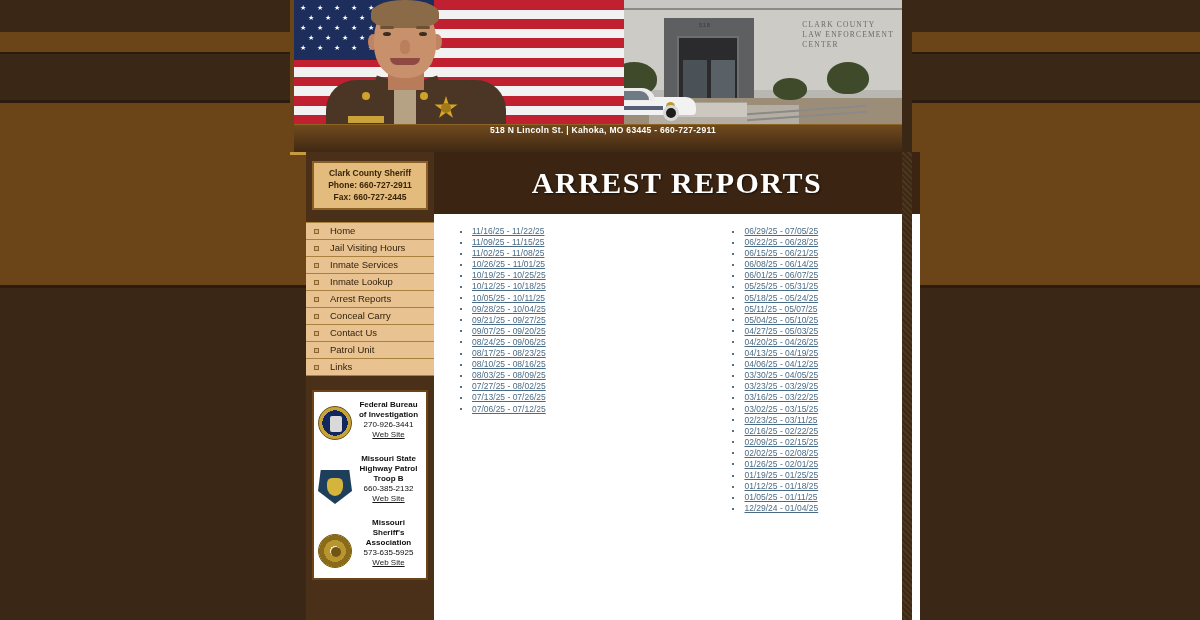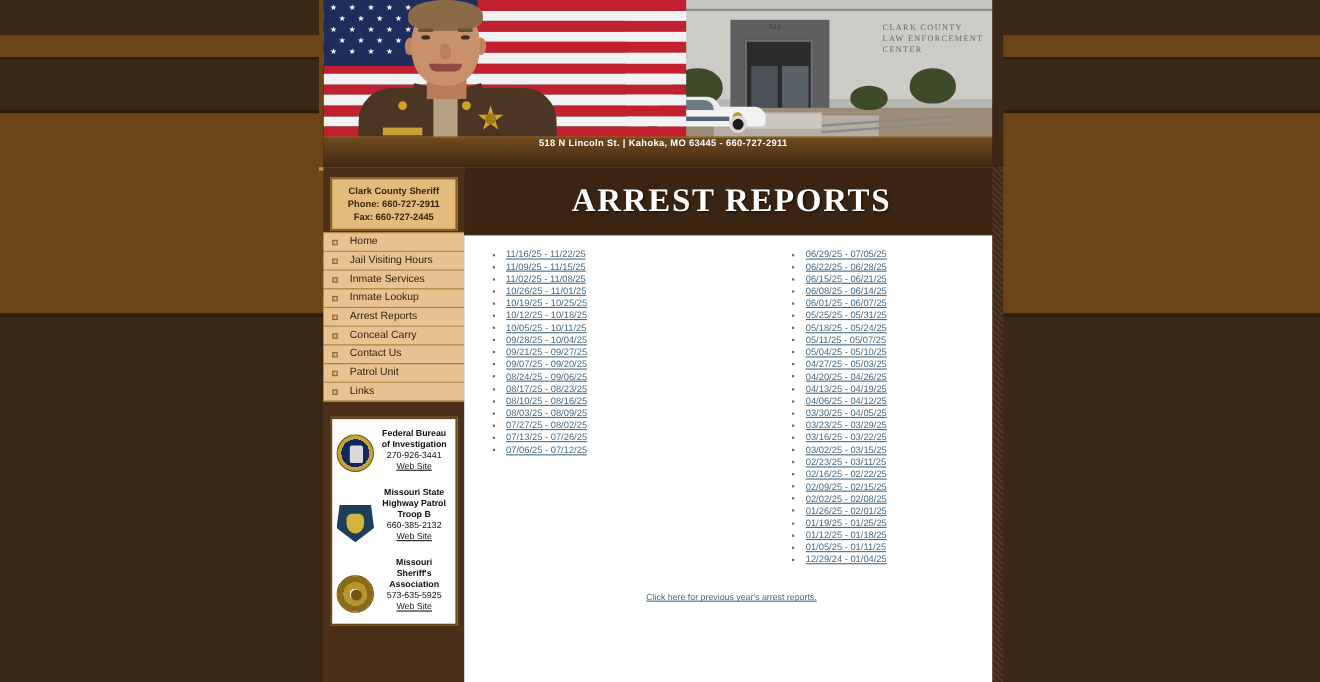--- a/index.html
+++ b/index.html
@@ -115,40 +115,40 @@
     font-size: 8.5px;
     font-weight: bold;
     letter-spacing: .3px;
     line-height: 10px;
   }
 
   
   #gold-line { position: absolute; left: 0; top: 152px; width: 622px; height: 3px; background: #c79a3f; }
 
   
-  #body-wrap { position: absolute; left: 0; top: 152px; width: 622px; height: 468px; }
+  #body-wrap { position: absolute; left: 12px; top: 152px; width: 622px; height: 468px; }
 
   
   #sidebar {
     position: absolute; left: 4px; top: 0;
     width: 128px; height: 468px;
     background: #4a3018;
   }
   #contact-box {
     margin: 9px 6px 0 6px;
     background: #e2bb7d;
     border: 2px solid #8a5f23;
     text-align: center;
     padding: 4px 2px 5px 2px;
     color: #3a2408;
     font-size: 8.5px;
     font-weight: bold;
     line-height: 12px;
   }
-  #nav { margin: 1px 0 0 0; }
+  #nav { margin: 12px 0 0 0; }
   .nav-item {
     position: relative;
     height: 16px;
     background: #e8c391;
     border-bottom: 1px solid #a9803c;
     color: #2e1d0a;
     font-size: 9.5px;
     line-height: 16px;
     padding-left: 24px;
     cursor: pointer;
@@ -519,22 +519,19 @@
                 <li><a>02/09/25 - 02/15/25</a></li>
                 <li><a>02/02/25 - 02/08/25</a></li>
                 <li><a>01/26/25 - 02/01/25</a></li>
                 <li><a>01/19/25 - 01/25/25</a></li>
                 <li><a>01/12/25 - 01/18/25</a></li>
                 <li><a>01/05/25 - 01/11/25</a></li>
                 <li><a>12/29/24 - 01/04/25</a></li>
               </ul>
           </div>
         </div>
-        <div id="prev-year-wrap">
-          <span id="prev-year-link">Click here for previous year's arrest reports.</span>
-        </div>
       </div>
     </div>
   </div>
 
   <div id="page-edge-top"></div>
   <div id="page-edge"></div>
 </div>
 
 </body></html>

